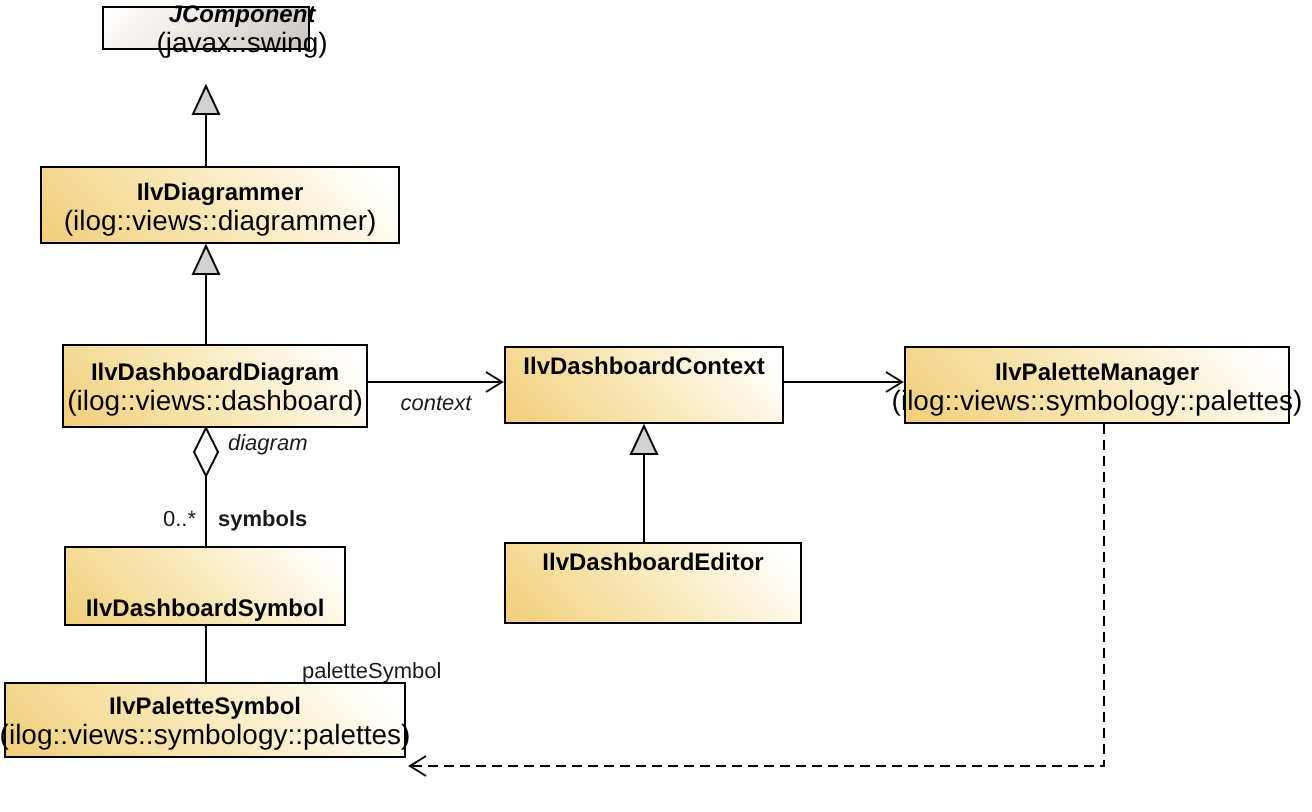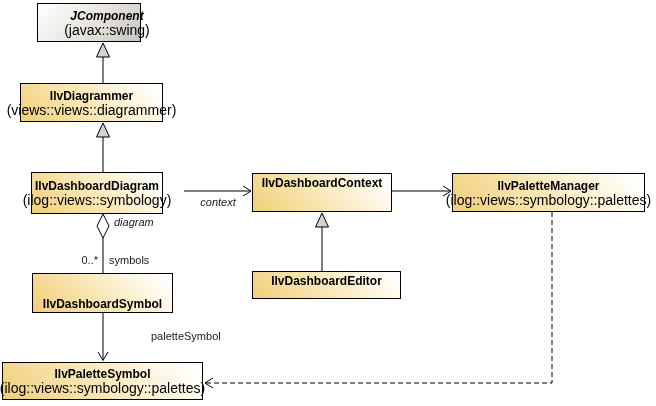--- a/index.html
+++ b/index.html
@@ -68,60 +68,60 @@
       <line x1="103" y1="313" x2="103" y2="360"></line>
       <polyline points="98,352 103,360.5 108,352"></polyline>
     </g>
 
     <g stroke="#000" fill="none">
       <polyline points="552,212 552,383 206,383" stroke-dasharray="5,3"></polyline>
       <polyline points="213,378 205,383 213,388"></polyline>
     </g>
   </svg>
 
-  <div class="uml-class two-line gray" style="left:37px; top:3px; width:104px; height:39px;padding-left:36px;">
+  <div class="uml-class two-line gray" style="left:51px; top:3px; width:104px; height:22px;padding-left:36px;">
     <div class="cls-name abstract">JComponent</div>
     <div class="cls-pkg">(javax::swing)</div>
   </div>
 
-  <div class="uml-class two-line" style="left:20px; top:83px; width:143px; height:39px;">
+  <div class="uml-class two-line" style="left:20px; top:83px; width:180px; height:39px;">
     <div class="cls-name">IlvDiagrammer</div>
-    <div class="cls-pkg">(views::views::diagrammer)</div>
+    <div class="cls-pkg">(ilog::views::diagrammer)</div>
   </div>
 
-  <div class="uml-class two-line" style="left:31px; top:172px; width:132px; height:42px;">
+  <div class="uml-class two-line" style="left:31px; top:172px; width:153px; height:42px;">
     <div class="cls-name">IlvDashboardDiagram</div>
-    <div class="cls-pkg">(ilog::views::symbology)</div>
+    <div class="cls-pkg">(ilog::views::dashboard)</div>
   </div>
 
   <div class="uml-class title-only" style="left:252px; top:173px; width:140px; height:39px;">
     <div class="cls-name">IlvDashboardContext</div>
   </div>
 
   <div class="uml-class two-line" style="left:452px; top:173px; width:193px; height:39px;">
     <div class="cls-name">IlvPaletteManager</div>
     <div class="cls-pkg">(ilog::views::symbology::palettes)</div>
   </div>
 
   <div class="uml-class title-only" style="left:32px; top:273px; width:141px; height:40px;justify-content:flex-end;">
     <div class="cls-name">IlvDashboardSymbol</div>
   </div>
 
-  <div class="uml-class title-only" style="left:252px; top:271px; width:149px; height:28px;">
+  <div class="uml-class title-only" style="left:252px; top:271px; width:149px; height:41px;">
     <div class="cls-name">IlvDashboardEditor</div>
   </div>
 
-  <div class="uml-class two-line" style="left:2px; top:362px; width:201px; height:38px;">
+  <div class="uml-class two-line" style="left:2px; top:341px; width:201px; height:38px;">
     <div class="cls-name">IlvPaletteSymbol</div>
     <div class="cls-pkg">(ilog::views::symbology::palettes)</div>
   </div>
 
   <div class="edge-label" style="left:194px; top:196px; width:48px; text-align:center;font-style:italic;">context</div>
 
   <div class="edge-label" style="left:114px; top:216px;font-style:italic;">diagram</div>
 
   <div class="edge-label" style="left:58px; top:254px; width:40px; text-align:right;">0..*</div>
 
-  <div class="edge-label" style="left:109px; top:254px;">symbols</div>
+  <div class="edge-label" style="left:109px; top:254px;font-weight:bold;">symbols</div>
 
   <div class="edge-label" style="left:108px; top:330px;padding-left:43px;">paletteSymbol</div>
 
 </div>
 
 </body></html>

